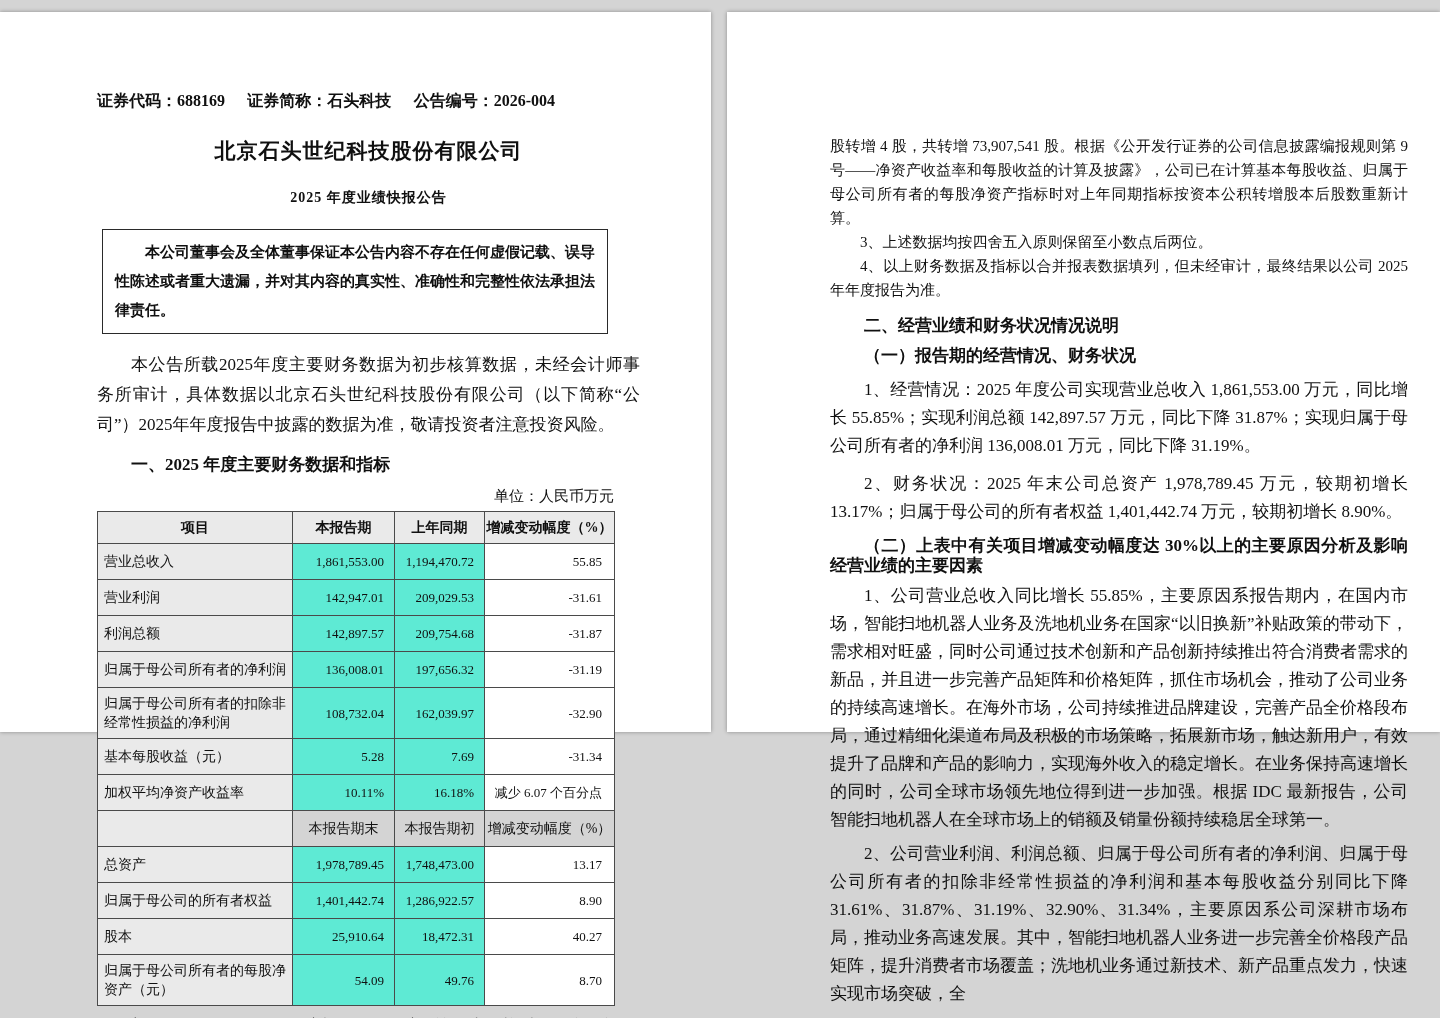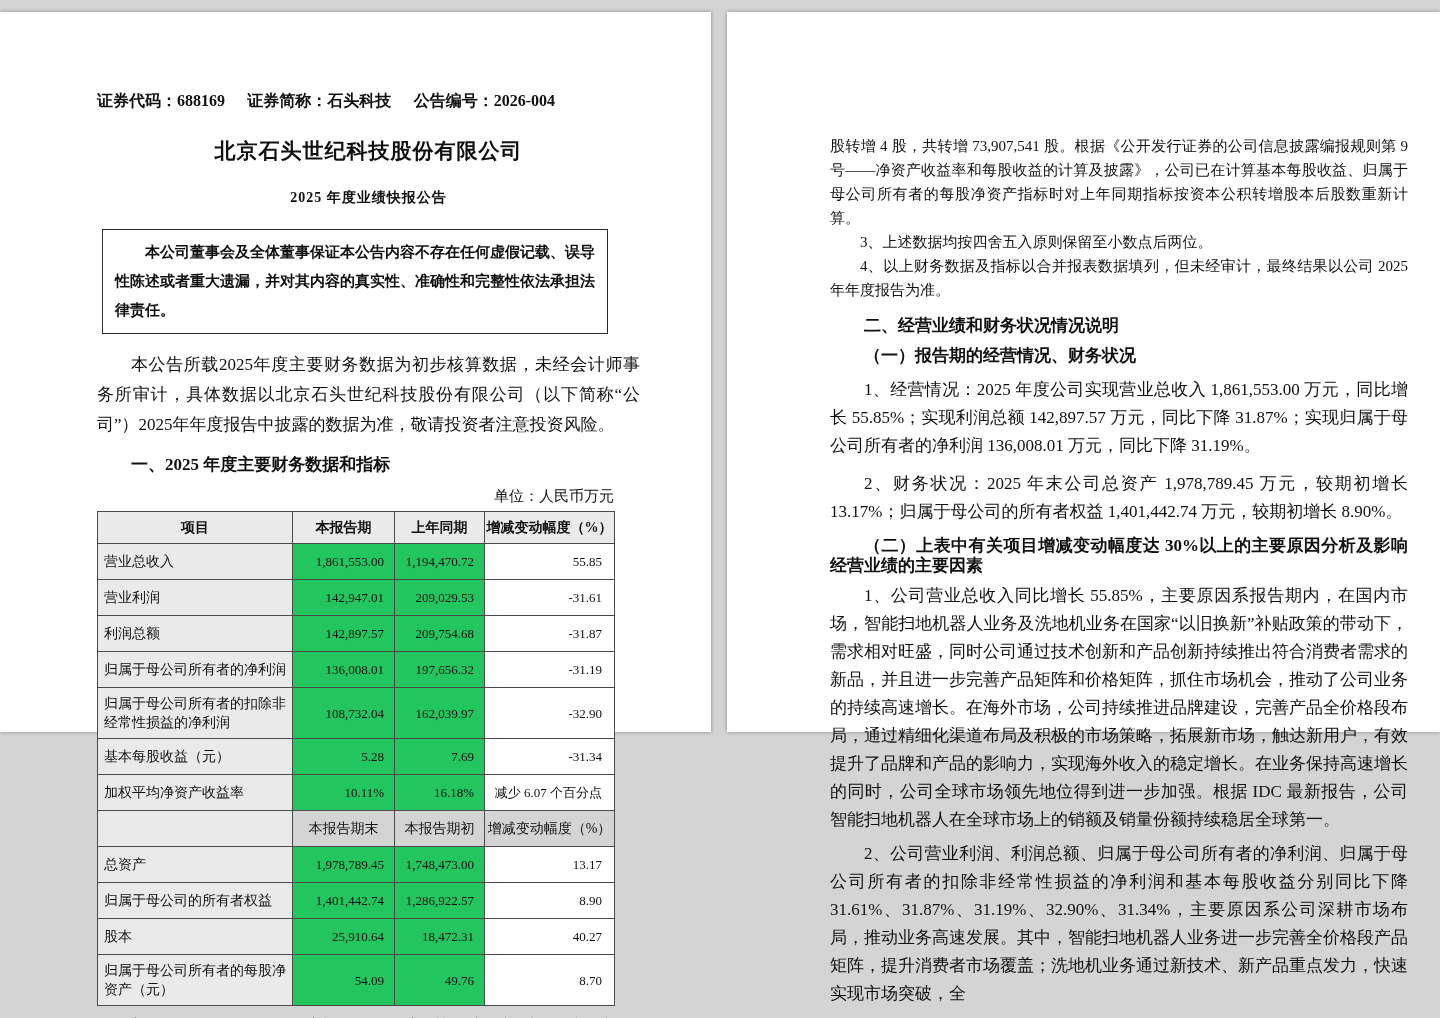--- a/index.html
+++ b/index.html
@@ -119,21 +119,21 @@
     font-weight: normal;
     text-align: center;
     white-space: nowrap;
     font-size: 14px;
   }
   .fin tr.hdr2 td.lbl { background: #eaeaea; }
   .fin td.num {
     text-align: right;
     padding-right: 10px;
     font-size: 13px;
-    background: #22c55e;
+    background: #5eead4;
   }
   .fin td.chg {
     text-align: right;
     padding-right: 12px;
     font-size: 13px;
     background: #ffffff;
   }
   .table-note {
     margin-top: 7px;
     font-size: 15px;

